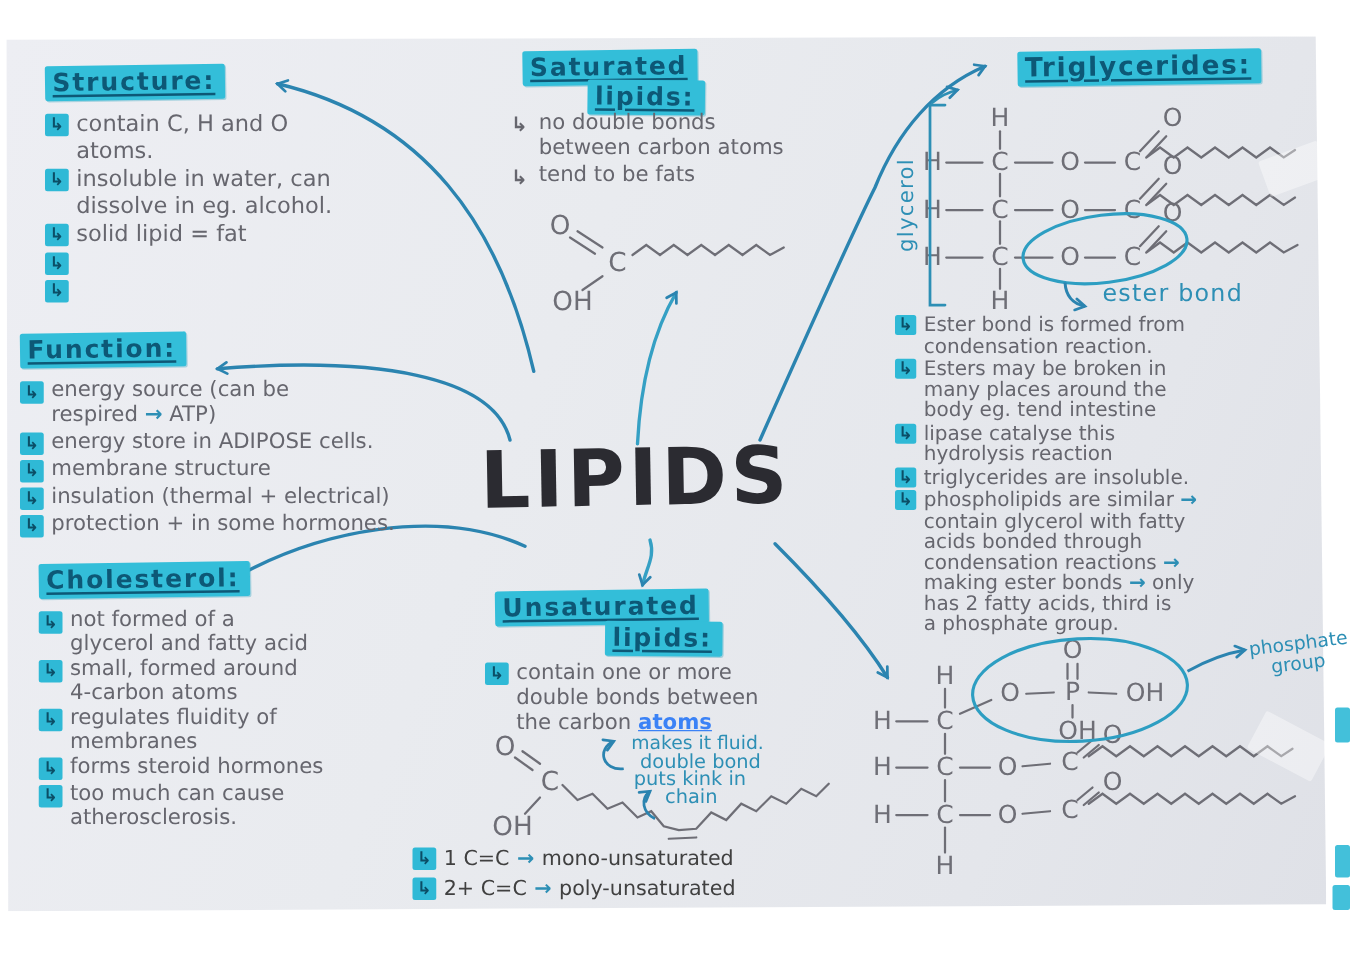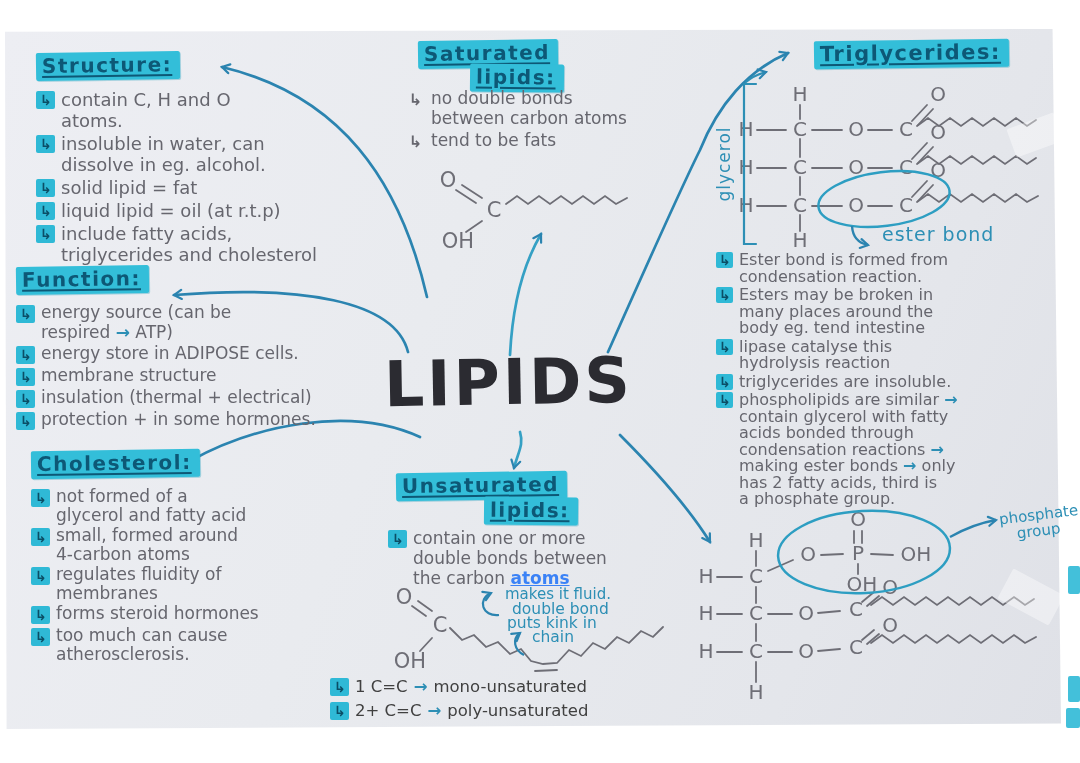--- a/index.html
+++ b/index.html
@@ -228,26 +228,23 @@
         <span class="mk">↳</span>
         <span class="tx">insoluble in water, can
 dissolve in eg. alcohol.</span>
       </div>
     <div class="li">
         <span class="mk">↳</span>
         <span class="tx">solid lipid = fat</span>
       </div>
     <div class="li">
         <span class="mk">↳</span>
-        <span class="tx">liquid lipid = oil (at r.t.p)</span>
-      </div>
-    <div class="li">
-        <span class="mk">↳</span>
-        <span class="tx">include fatty acids,
-triglycerides and cholesterol</span>
+      </div>
+    <div class="li">
+        <span class="mk">↳</span>
       </div>
   </div>
 </div>
 
 <div class="sec" style="left:16px;top:266px;">
   <div class="hl">Function:</div>
   <div class="list func-list" style="width:380px;">
     <div class="li">
         <span class="mk">↳</span>
       <span class="tx"><span>energy source (can be

